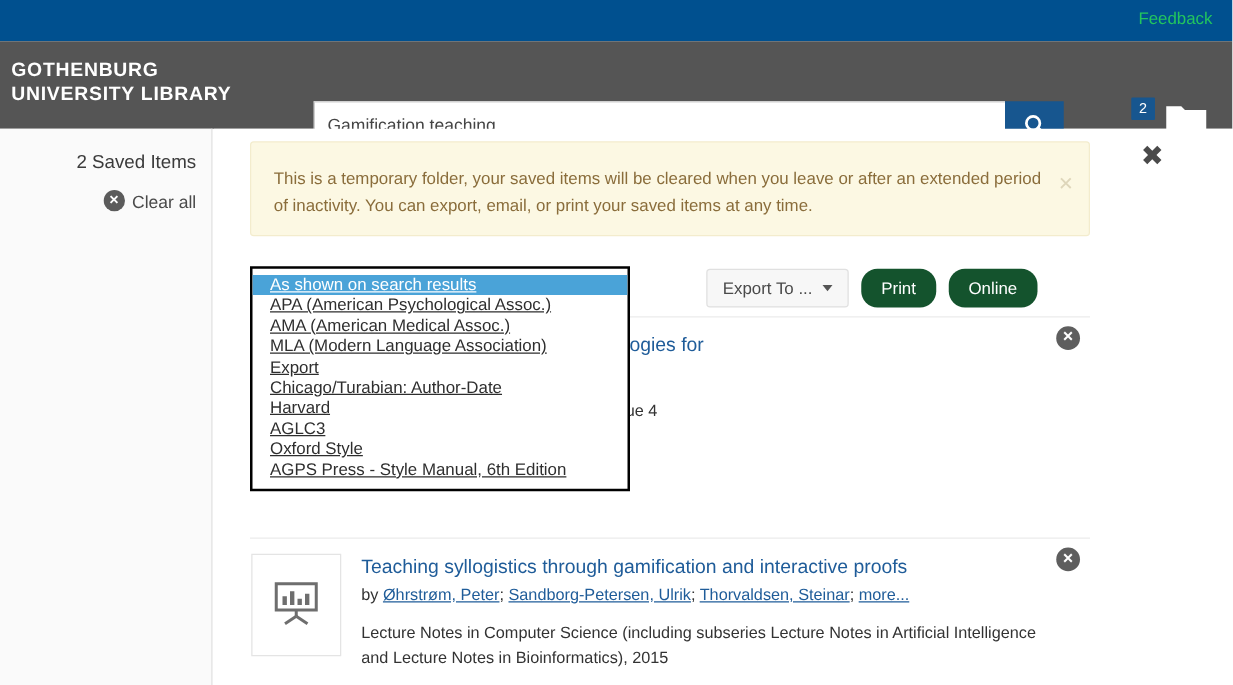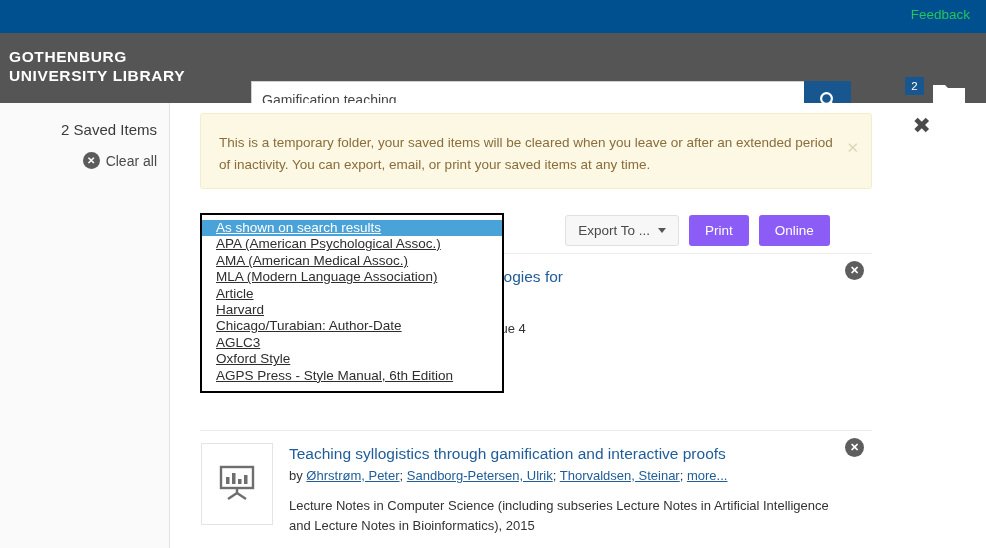--- a/index.html
+++ b/index.html
@@ -140,22 +140,22 @@
     padding: 7px 12px; border-radius: 3px; cursor: pointer;
     display: flex; align-items: center; gap: 8px;
     font-family: "Liberation Sans", sans-serif;
   }
   .caret {
     width: 0; height: 0;
     border-left: 4px solid transparent; border-right: 4px solid transparent;
     border-top: 5px solid #555;
   }
   .btn-dark {
-    background: #8b5cf6; border: none; color: #ffffff;
-    font-size: 13.5px; padding: 8px 16px; border-radius: 3px;
+    background: #14532d; border: none; color: #ffffff;
+    font-size: 13.5px; padding: 8px 16px; border-radius: 13px;
     cursor: pointer; font-family: "Liberation Sans", sans-serif;
   }
   .spacer-left { width: 313px; flex: 0 0 auto; }
 
   
   .result {
     position: absolute; left: 29px; width: 672px;
     border-top: 1px solid #ececec;
   }
   #result-0 { top: 151px; height: 176px; border-top: none; }
@@ -331,22 +331,22 @@
     </div>
   </div>
 
   <div class="dropdown">
     <div class="dd-pad"></div>
     <div id="dd-list">
         <div class="dd-option selected">As shown on search results</div>
         <div class="dd-option">APA (American Psychological Assoc.)</div>
         <div class="dd-option">AMA (American Medical Assoc.)</div>
         <div class="dd-option">MLA (Modern Language Association)</div>
-        <div class="dd-option">Article</div>
+        <div class="dd-option">Export</div>
+        <div class="dd-option">Chicago/Turabian: Author-Date</div>
         <div class="dd-option">Harvard</div>
-        <div class="dd-option">Chicago/Turabian: Author-Date</div>
         <div class="dd-option">AGLC3</div>
         <div class="dd-option">Oxford Style</div>
         <div class="dd-option">AGPS Press - Style Manual, 6th Edition</div>
       </div>
   </div>
 
 </div>
 
 </body></html>

